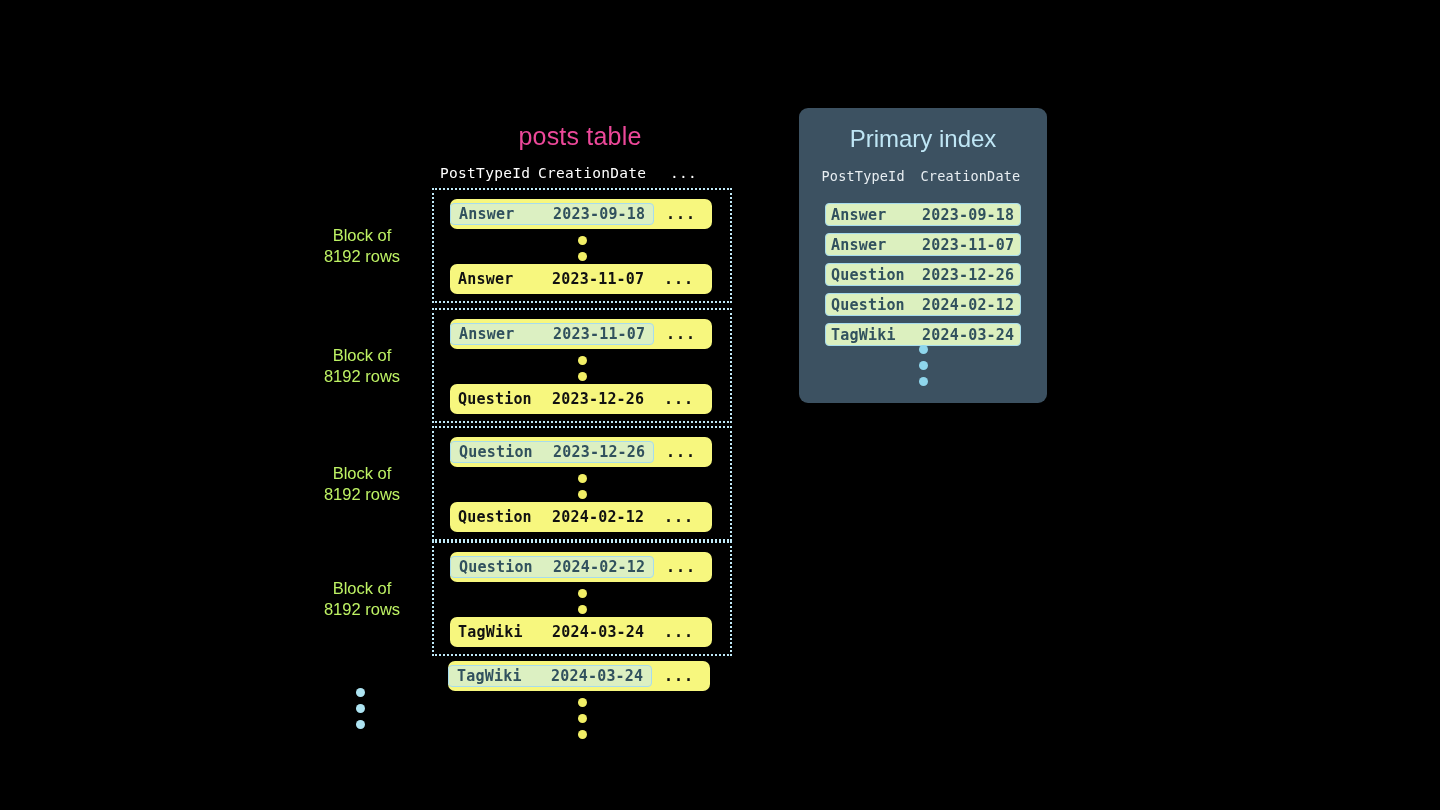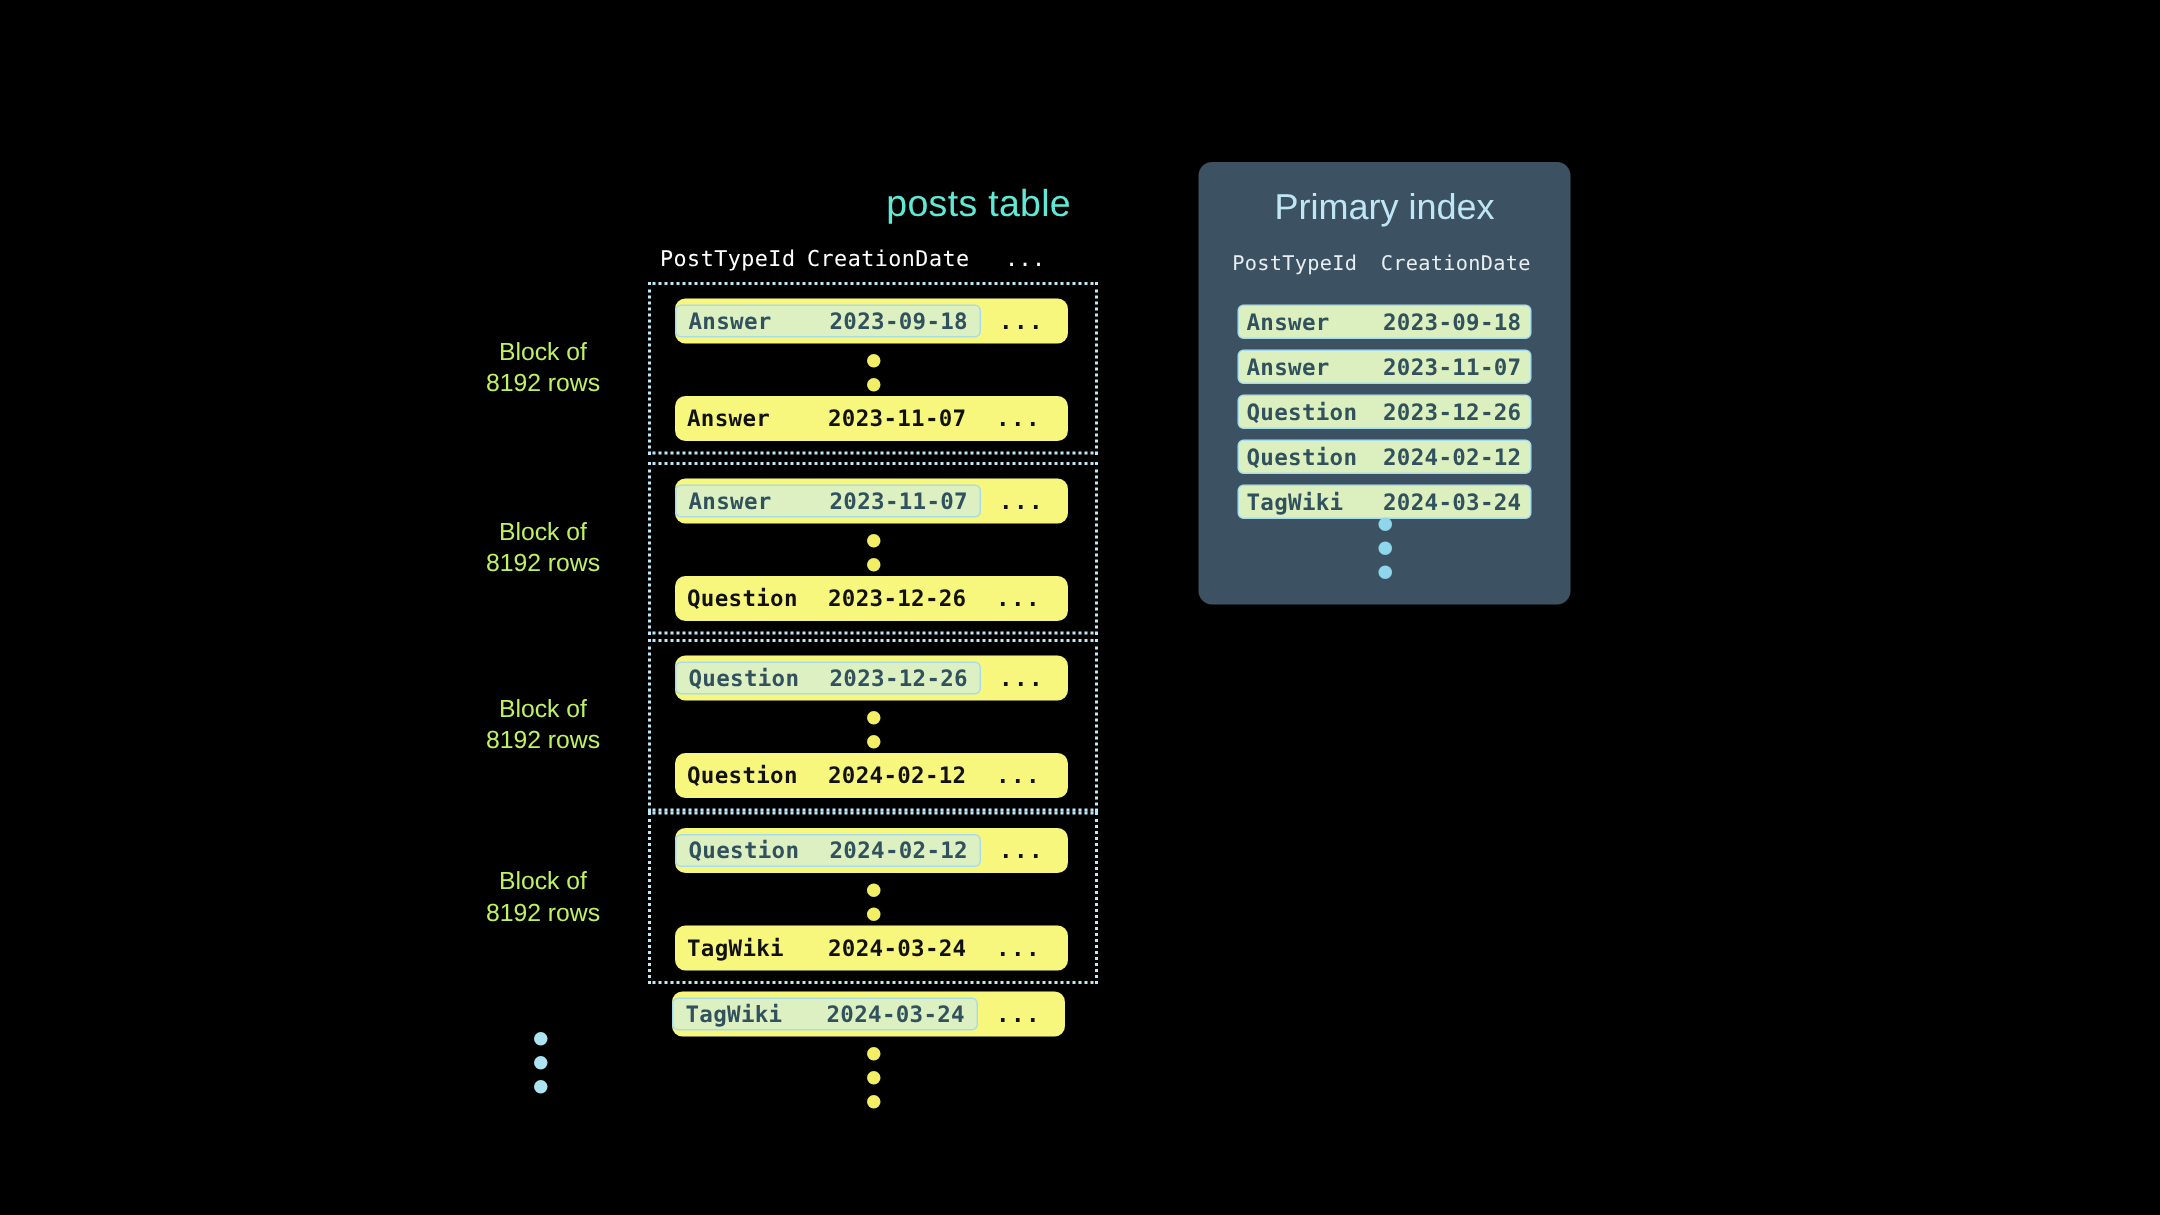--- a/index.html
+++ b/index.html
@@ -10,23 +10,23 @@
     font-family:"Liberation Sans", sans-serif;
   }
 
   
   #posts-table {
     position:absolute;
     left:300px; top:110px;
     width:470px; height:640px;
   }
   #posts-title {
-    position:absolute; left:114px; top:12px; width:300px;
-    text-align:right;
-    color:#5eead4;
+    position:absolute; left:130px; top:12px; width:300px;
+    text-align:center;
+    color:#ec4899;
     font-size:25px;
     letter-spacing:.2px;
   }
   #posts-headers {
     position:absolute; left:130px; top:55px; width:300px;
     display:flex; align-items:center;
     font-family:"DejaVu Sans Mono", monospace;
     font-size:14.5px;
     color:#ffffff;
     letter-spacing:.3px;

